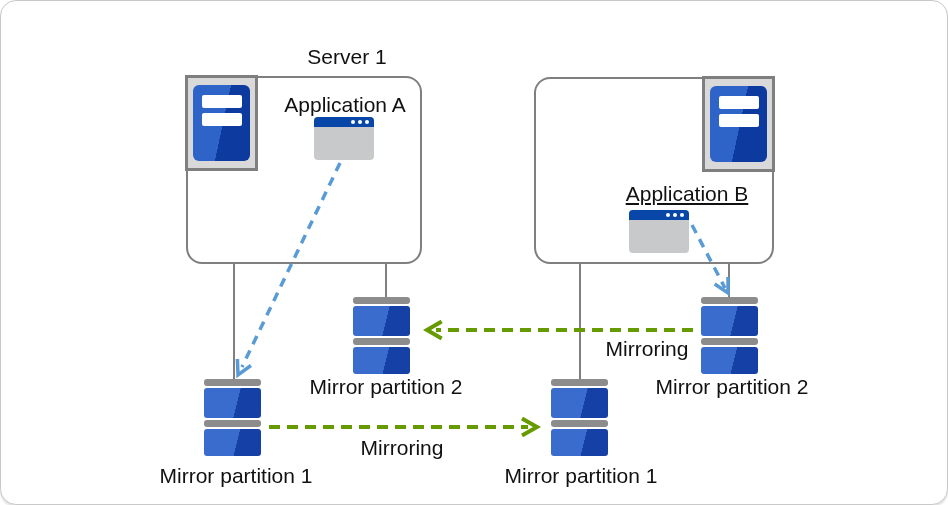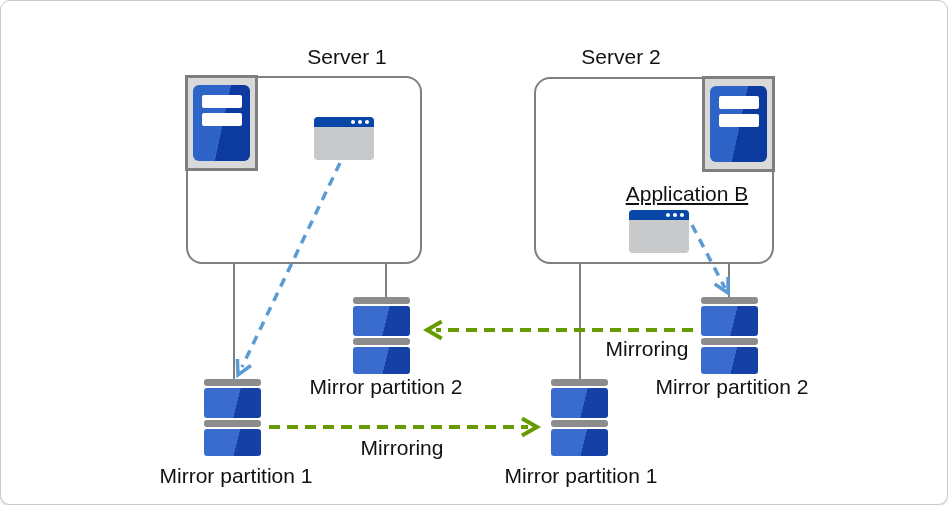--- a/index.html
+++ b/index.html
@@ -1,18 +1,18 @@
 <!DOCTYPE html>
 <html style="--arrow-blue: #5B9BD5; --arrow-green: #669B00; --server-blue-light: #2E64C8; --server-blue-dark: #0D3A9E; --disk-blue-light: #3A6CCE; --disk-blue-dark: #1540A6; --window-titlebar: #0847A8; --window-body: #C7C9CB; --hardware-gray: #8C8C8C; --outline-gray: #7F7F7F; --frame-fill: #D9D9D9; --text: #111111;"><head>
 <meta charset="utf-8">
 <style>
   html, body { margin:0; padding:0; background:#ffffff; }
   .canvas {
     position:relative; width:948px; height:505px; box-sizing:border-box;
-    background:#ffffff; border:1px solid #c9c9c9; border-radius:10px;
+    background:#ffffff; border:1px solid #c9c9c9; border-radius:16px;
     box-shadow:0 2px 2px rgba(0,0,0,.12);
     font-family:"Liberation Sans", sans-serif; color:var(--text,#111);
     overflow:hidden;
   }
   .label { position:absolute; width:200px; text-align:center; font-size:21px; line-height:1.1; color:var(--text,#111); }
 
   .server-box { position:absolute; border:2px solid var(--outline-gray,#7f7f7f); border-radius:16px; background:#fff; box-sizing:border-box; }
   #server1-box { left:185px; top:75px;  width:236px; height:188px; }
   #server2-box { left:533px; top:76px;  width:240px; height:187px; }
 
@@ -75,35 +75,35 @@
 </style>
 </head>
 <body>
 
 <div class="canvas">
 
   <div class="server-box" id="server1-box"></div>
   <div class="server-box" id="server2-box"></div>
 
   <div class="label" id="server1-title">Server 1</div>
-  <div class="label" id="server2-title">Server 2</div>
 
   <div class="server-frame" id="server-frame-1">
     <div class="server-body">
       <div class="server-slot"></div>
       <div class="server-slot"></div>
     </div>
   </div>
   <div class="server-frame" id="server-frame-2">
     <div class="server-body">
       <div class="server-slot"></div>
       <div class="server-slot"></div>
     </div>
   </div>
 
+  <div class="label" id="app-a-label">Application A</div>
   <div class="label" id="app-b-label">Application B</div>
 
   <div class="window-icon" id="window-a">
     <div class="window-titlebar">
       <span class="window-dot"></span>
       <span class="window-dot"></span>
       <span class="window-dot"></span>
     </div>
   </div>
   <div class="window-icon" id="window-b">

